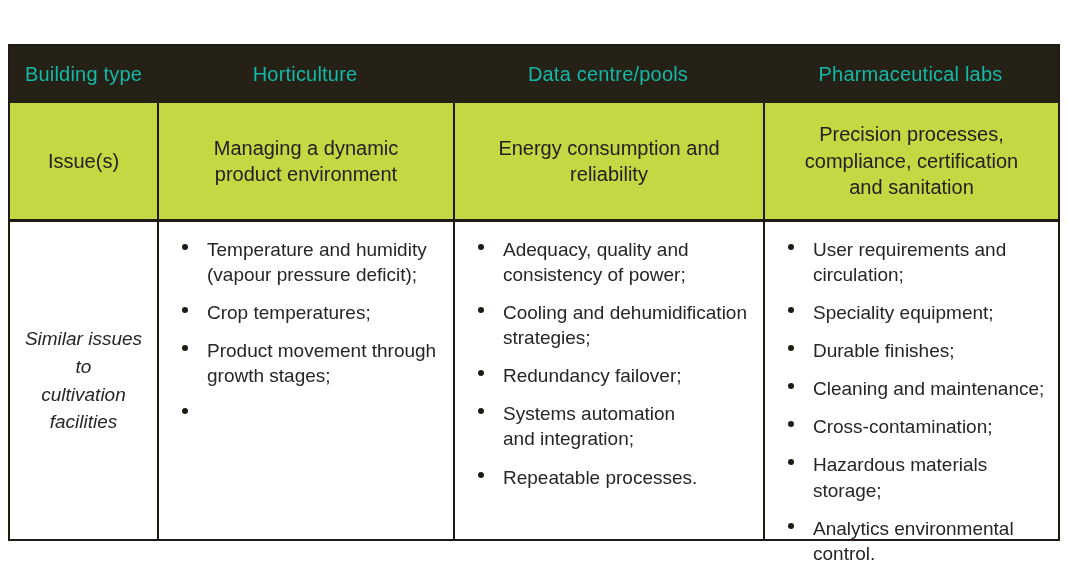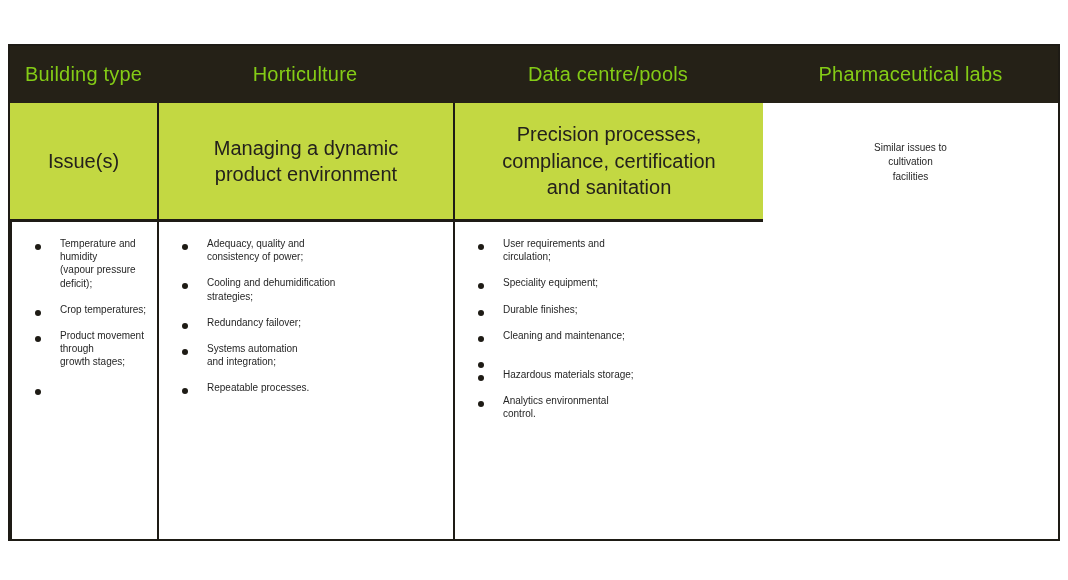--- a/index.html
+++ b/index.html
@@ -28,21 +28,21 @@
     grid-template-rows: 57px 119px 317px;
     background: #ffffff;
   }
   .cell {
     box-sizing: border-box;
     color: #24211c;
   }
   
   .head {
     background: #252117;
-    color: #84cc16;
+    color: #14b8a6;
     display: flex;
     align-items: center;
     justify-content: center;
     text-align: center;
     font-size: 20px;
     letter-spacing: 0.2px;
   }
   
   .green {
     background: #c3d842;
@@ -52,31 +52,32 @@
     text-align: center;
     font-size: 20px;
     line-height: 1.32;
     white-space: pre-line;
     border-bottom: 3px solid #1e1b15;
     padding: 4px 14px;
   }
   
   .bodycell {
     background: #ffffff;
-    font-size: 10px;
+    font-size: 19px;
     color: #262626;
   }
   .rowlabel {
     display: flex;
     align-items: center;
     justify-content: center;
     text-align: center;
     white-space: pre-line;
     line-height: 1.45;
     padding: 6px;
+    font-style: italic;
   }
   .divleft {
     border-left: 2px solid #1e1b15;
   }
   .list {
     padding: 15px 10px 10px 20px;
   }
   .list ul {
     list-style: none;
     margin: 0;
@@ -113,20 +114,22 @@
   <div class="grid">
 
     <div class="cell head">Building type</div>
     <div class="cell head">Horticulture</div>
     <div class="cell head">Data centre/pools</div>
     <div class="cell head">Pharmaceutical labs</div>
 
     <div class="cell green">Issue(s)</div>
     <div class="cell green divleft">Managing a dynamic
 product environment</div>
+    <div class="cell green divleft">Energy consumption and
+reliability</div>
     <div class="cell green divleft">Precision processes,
 compliance, certification
 and sanitation</div>
 
     <div class="cell bodycell rowlabel">Similar issues to
 cultivation
 facilities</div>
 
     <div class="cell bodycell list divleft">
       <ul>
@@ -192,20 +195,21 @@
         <li>
             <span class="blt"></span>
             <span class="itext">Durable finishes;</span>
           </li>
         <li>
             <span class="blt"></span>
             <span class="itext">Cleaning and maintenance;</span>
           </li>
         <li>
             <span class="blt"></span>
+            <span class="itext">Cross-contamination;</span>
           </li>
         <li>
             <span class="blt"></span>
             <span class="itext">Hazardous materials storage;</span>
           </li>
         <li>
             <span class="blt"></span>
             <span class="itext">Analytics environmental
 control.</span>
           </li>

